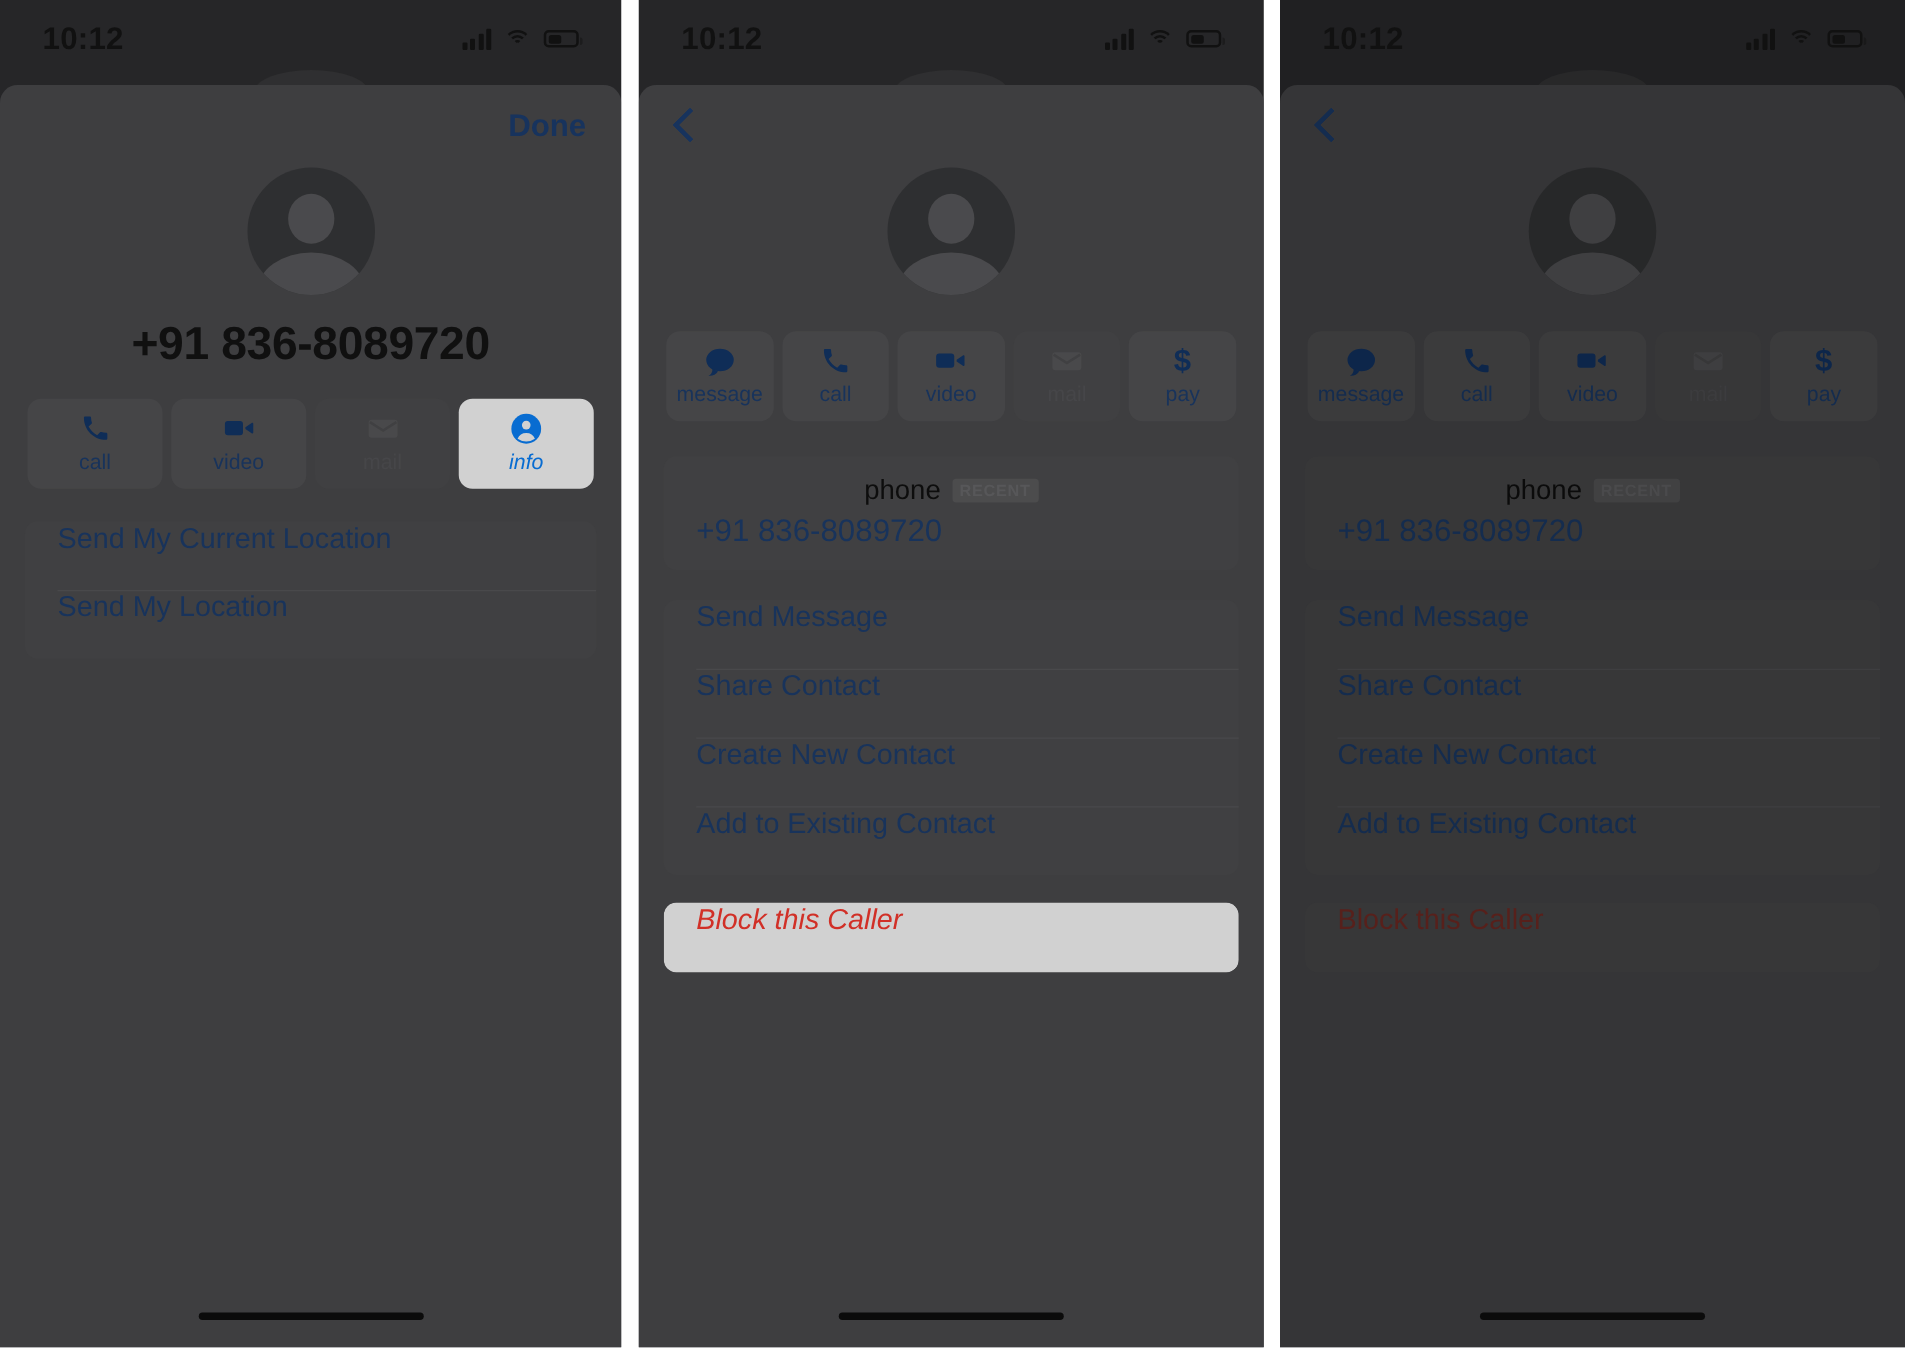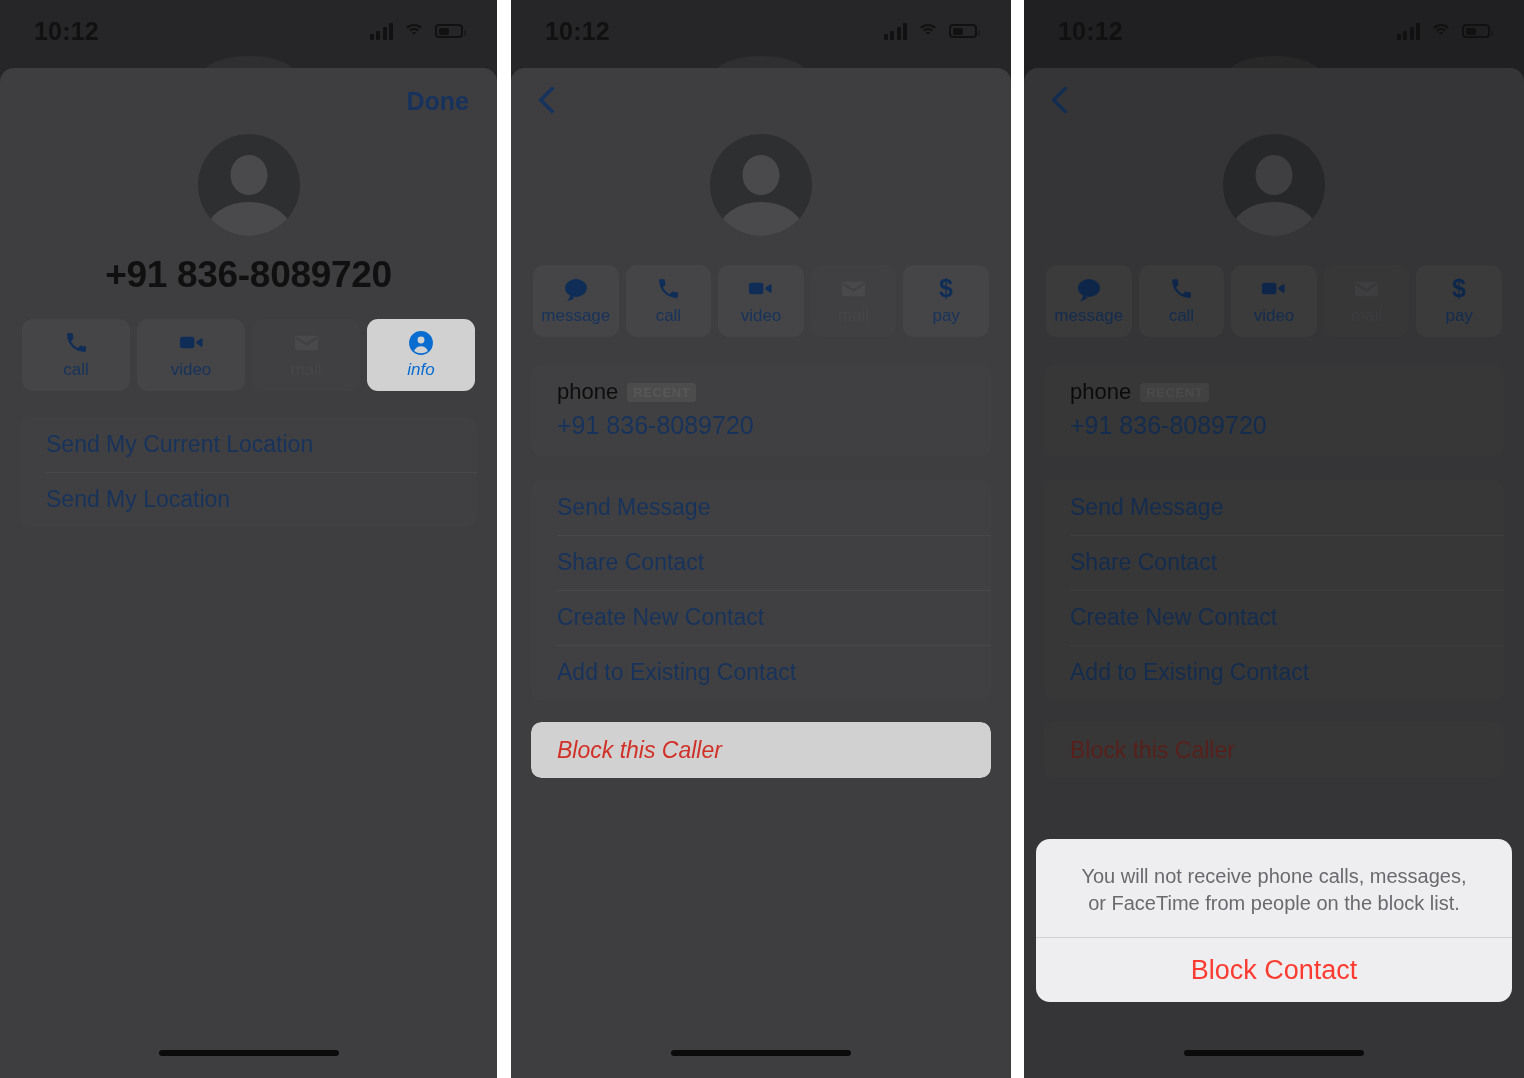--- a/index.html
+++ b/index.html
@@ -74,38 +74,38 @@
   .tile.dim .tile-label { color:#565659; }
   .tile.active .tile-label { color:#0a84ff; }
   .tile-ico { height:24px; display:flex; align-items:center; justify-content:center; }
 
   .ic { fill:#13376b; }
   .ic-dim { fill:#5a5a5c; }
   .ic-blue { fill:#0a84ff; }
 
   
   .group { background:#4f4f51; border-radius:10px; overflow:hidden; margin:0 20px; }
-  .row { padding:0 26px; height:55px; display:flex; align-items:center; position:relative; }
+  .row { padding:0 26px; height:55px; display:flex; position:relative; }
   .row + .row::before { content:""; position:absolute; left:26px; right:0; top:0; height:1px; background:#5a5a5c; }
   .row-label { font-size:23px; color:#1e3f70; }
   .row-label.red { color:#e0412f; }
   .row-label.red.dim { color:#7d2f28; }
   .row-label.dark { color:#111; }
 
   .row.white { background:#ffffff; border-radius:10px; }
   .row.white .row-label { color:#ff3b30; font-weight:400; }
 
   .toggle { position:absolute; right:26px; top:50%; transform:translateY(-50%);
             width:62px; height:33px; border-radius:17px; background:#39393b; }
   .toggle i { position:absolute; left:2px; top:2px; width:29px; height:29px; border-radius:50%;
               background:#4d4d4f; display:block; }
 
   
   .phone-block { padding:14px 26px 16px; }
-  .phone-lbl-line { display:flex; align-items:center; gap:9px; }
+  .phone-lbl-line { display:flex; align-items:center; gap:9px;justify-content:center; }
   .phone-lbl { font-size:22px; color:#111; }
   .badge { font-size:13px; letter-spacing:.6px; color:#6b6b6d; background:#5d5d5f;
            border-radius:3px; padding:2px 6px; font-weight:bold; }
   .phone-val { font-size:25px; color:#1e3f70; margin-top:6px; }
 
   
   .sheet { position:absolute; left:12px; right:12px; bottom:76px; z-index:5; }
   .sheet-card { background:#eeeef0; border-radius:14px; overflow:hidden; }
   .sheet-msg { padding:24px 36px 20px; text-align:center; font-size:20px; color:#6a6a6e; line-height:1.35; }
   .sheet-div { height:1px; background:#d3d3d6; }
@@ -452,23 +452,18 @@
       <div class="group" style="margin-top:22px">
         <div class="row" style="height:56px">
           <div class="row-label red dim">Block this Caller</div>
         </div>
       </div>
     </div>
 
     <div class="scrim-strong"></div>
 
     <div class="sheet">
-      <div class="sheet-card">
-        <div class="sheet-msg">You will not receive phone calls, messages, or FaceTime from people on the block list.</div>
-        <div class="sheet-div"></div>
-        <div class="sheet-act">Block Contact</div>
-      </div>
     </div>
 
     <div class="home-ind"></div>
   </div>
 
 </div>
 
 </body></html>

